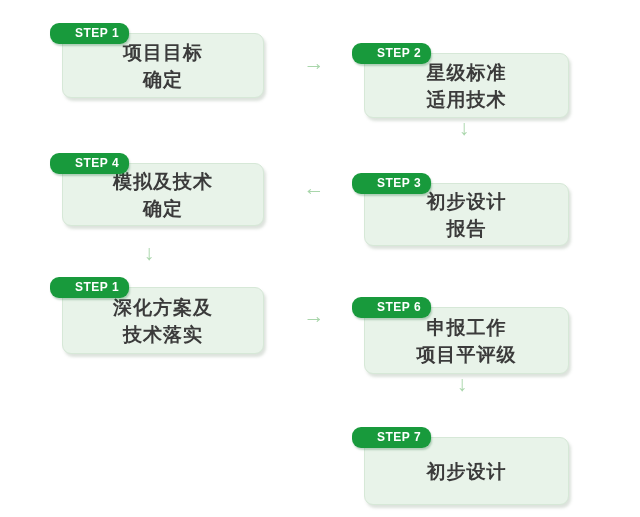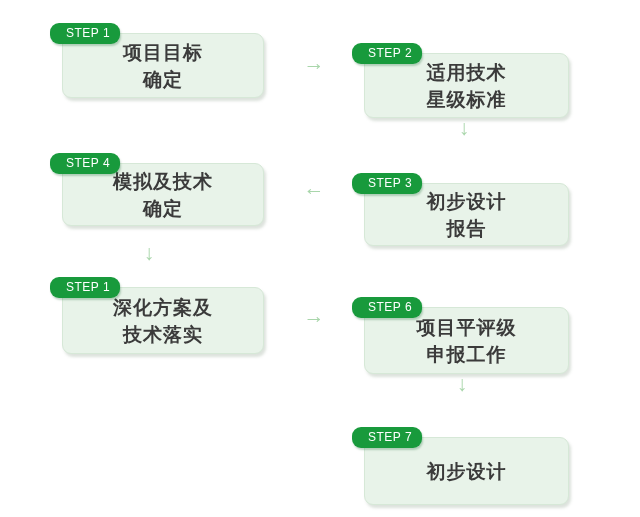--- a/index.html
+++ b/index.html
@@ -27,22 +27,22 @@
     align-items:center;justify-content:center;
   }
   .txt{
     font-size:19px;font-weight:bold;color:var(--text);
     line-height:27px;letter-spacing:1px;text-align:right;
     white-space:nowrap;
   }
   .badge{
     position:absolute;top:-11px;left:-13px;
     background:var(--badge);color:#ffffff;
-    font-size:12px;font-weight:normal;letter-spacing:.5px;
-    padding:3px 10px 4px 16px;border-radius:9px;
+    font-size:12px;font-weight:bold;letter-spacing:.5px;
+    padding:3px 10px 4px 25px;border-radius:9px;
     box-shadow:1px 2px 2px rgba(0,90,30,.25);
     white-space:nowrap;
   }
   .c-left{left:62px;width:200px;}
   .c-right{left:364px;width:203px;margin-top:20px;}
   .r1{top:33px;height:63px;}
   .r2{top:163px;height:61px;}
   .r3{top:287px;height:65px;}
   .r4{top:417px;height:66px;}
   .arrow{
@@ -63,22 +63,22 @@
 <div class="canvas">
 
   <div class="box c-left r1">
     <div class="badge">STEP 1</div>
     <div class="txt">项目目标</div>
     <div class="txt">确定</div>
   </div>
 
   <div class="box c-right r1">
     <div class="badge">STEP 2</div>
+    <div class="txt">星级标准</div>
     <div class="txt">适用技术</div>
-    <div class="txt">星级标准</div>
   </div>
 
   <div class="box c-right r2">
     <div class="badge">STEP 3</div>
     <div class="txt">初步设计</div>
     <div class="txt">报告</div>
   </div>
 
   <div class="box c-left r2">
     <div class="badge">STEP 4</div>
@@ -87,22 +87,22 @@
   </div>
 
   <div class="box c-left r3">
     <div class="badge">STEP 1</div>
     <div class="txt">深化方案及</div>
     <div class="txt">技术落实</div>
   </div>
 
   <div class="box c-right r3">
     <div class="badge">STEP 6</div>
+    <div class="txt">申报工作</div>
     <div class="txt">项目平评级</div>
-    <div class="txt">申报工作</div>
   </div>
 
   <div class="box c-right r4">
     <div class="badge">STEP 7</div>
     <div class="txt">初步设计</div>
     <div class="txt"></div>
   </div>
 
   <div class="arrow a1">→</div>
   <div class="arrow a2">↓</div>

